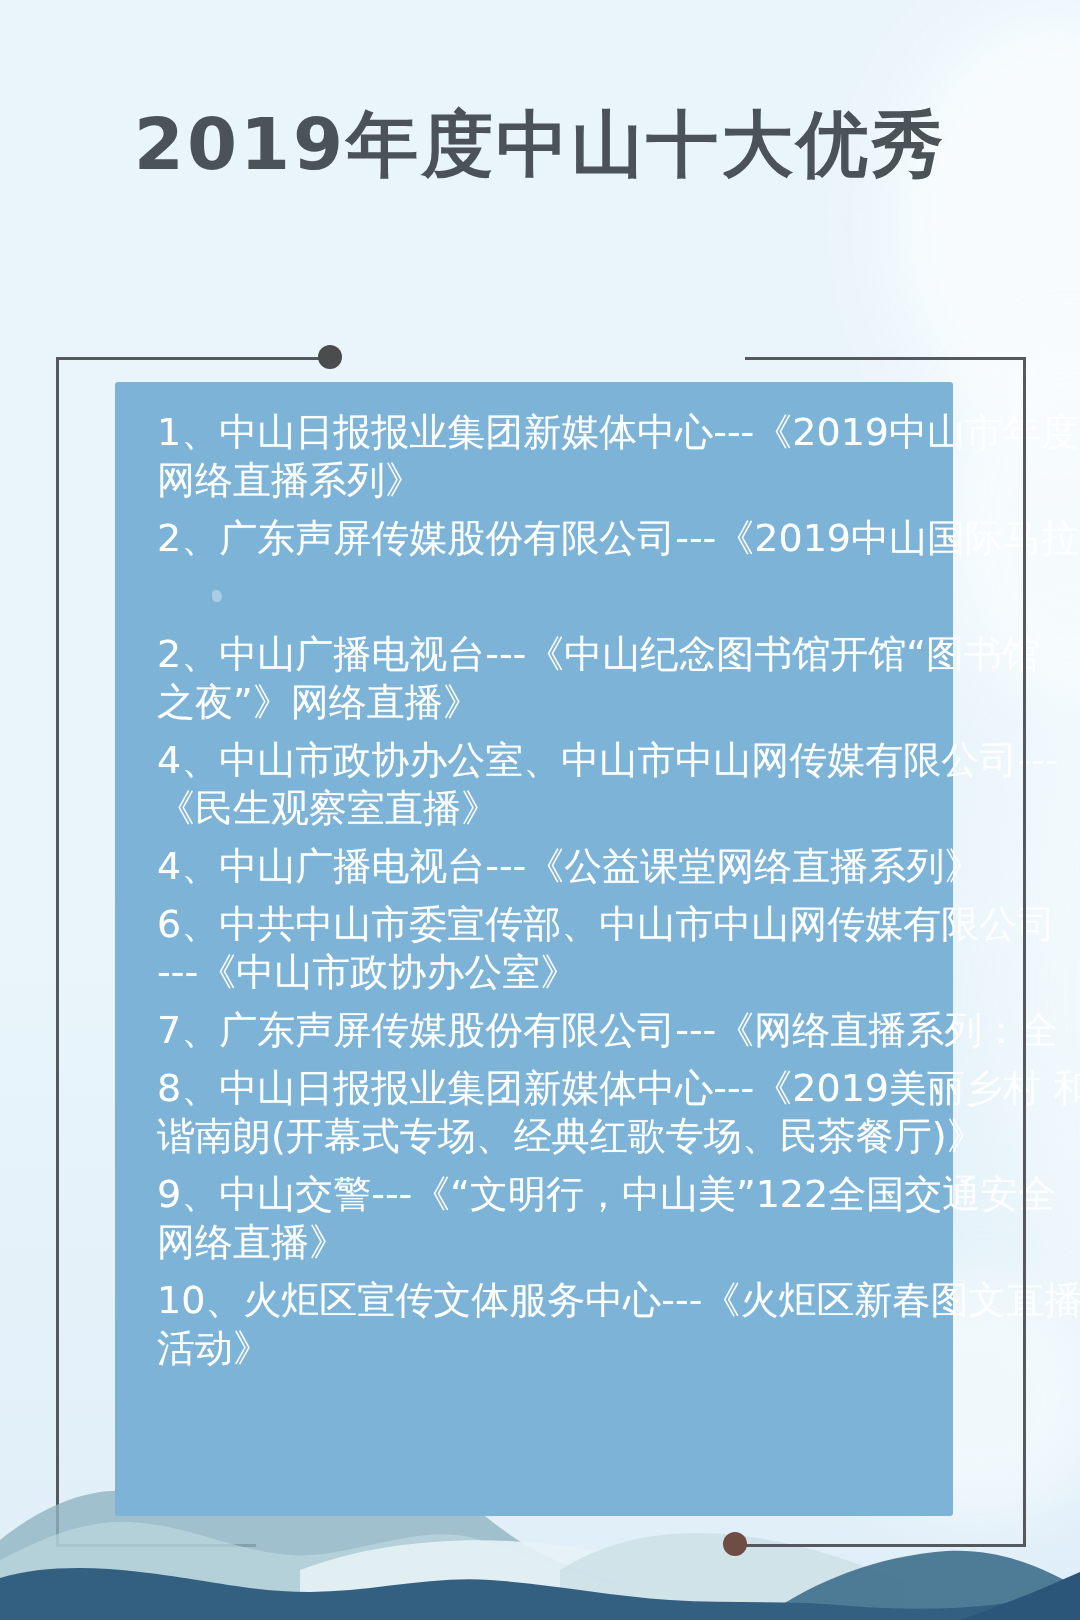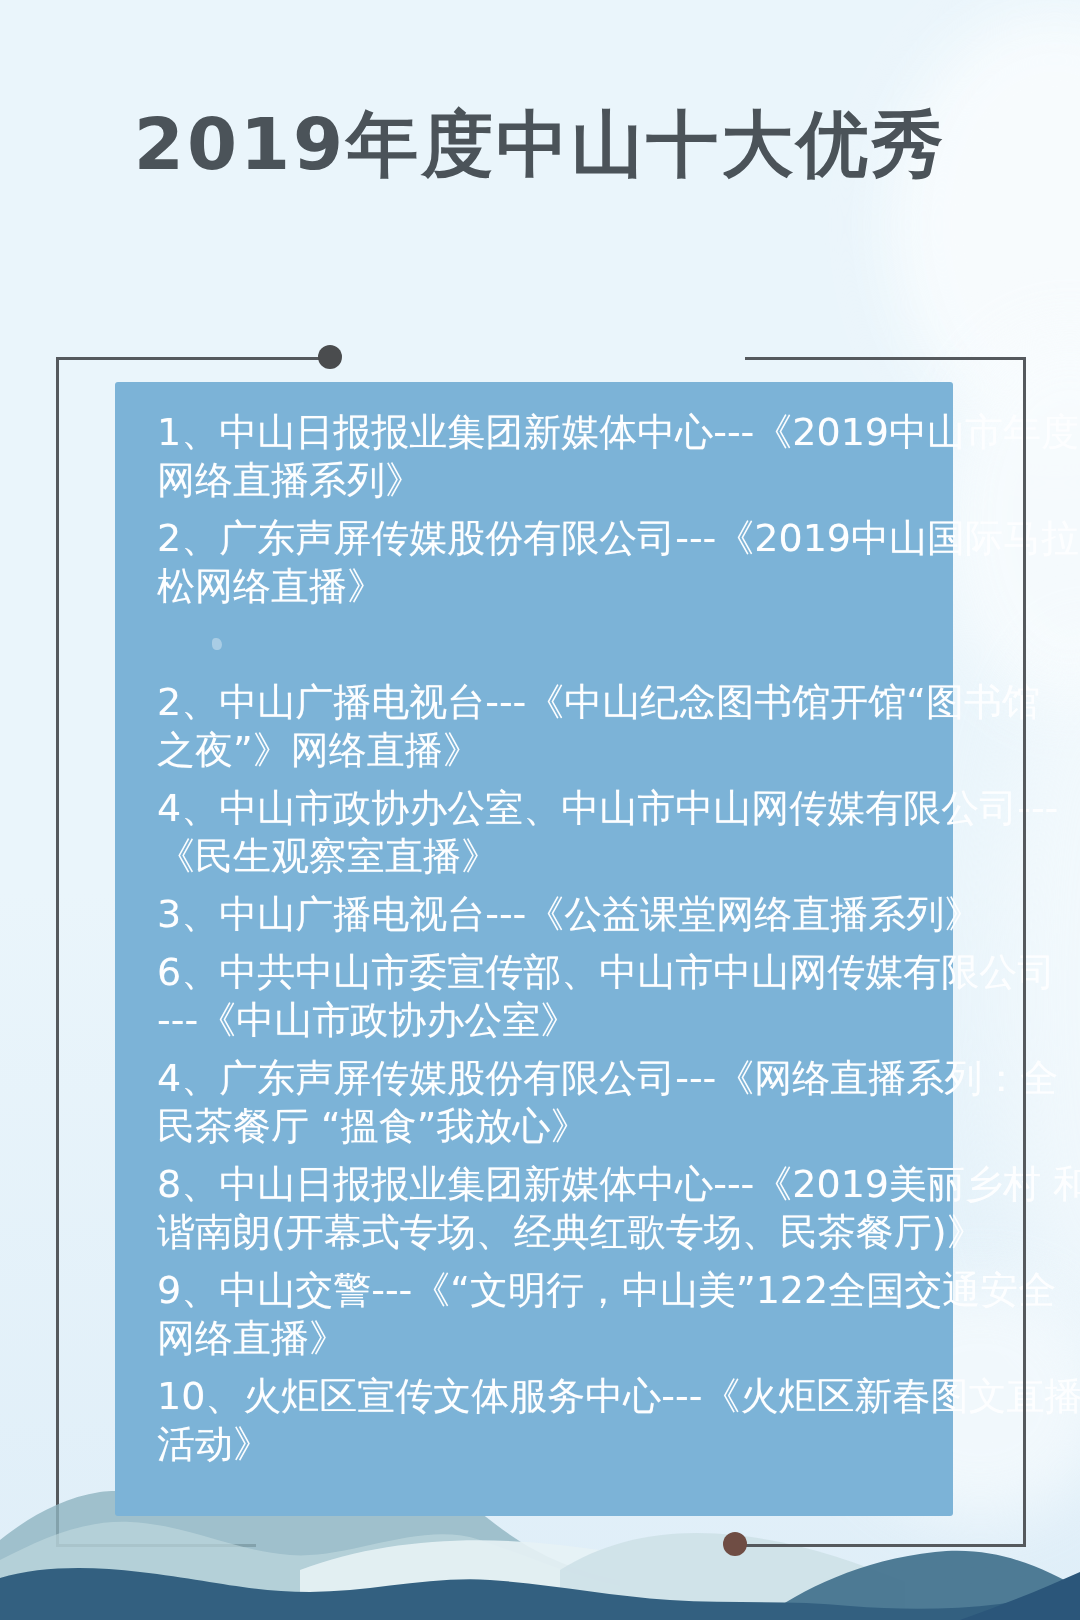--- a/index.html
+++ b/index.html
@@ -95,43 +95,41 @@
   </svg>
 
   <div class="panel">
     <div id="case-list">
         <div class="case-item">
           <div class="case-line">1、中山日报报业集团新媒体中心---《2019中山市年度</div>
           <div class="case-line">网络直播系列》</div>
         </div>
         <div class="case-item">
           <div class="case-line">2、广东声屏传媒股份有限公司---《2019中山国际马拉</div>
-          <div class="case-line">松网络直播》</div>
         </div>
         <div class="case-gap">
           <div class="stray-mark"></div>
         </div>
         <div class="case-item">
           <div class="case-line">2、中山广播电视台---《中山纪念图书馆开馆“图书馆</div>
           <div class="case-line">之夜”》网络直播》</div>
         </div>
         <div class="case-item">
           <div class="case-line">4、中山市政协办公室、中山市中山网传媒有限公司---</div>
           <div class="case-line">《民生观察室直播》</div>
         </div>
         <div class="case-item">
-          <div class="case-line">3、中山广播电视台---《公益课堂网络直播系列》</div>
+          <div class="case-line">4、中山广播电视台---《公益课堂网络直播系列》</div>
         </div>
         <div class="case-item">
           <div class="case-line">6、中共中山市委宣传部、中山市中山网传媒有限公司</div>
           <div class="case-line">---《中山市政协办公室》</div>
         </div>
         <div class="case-item">
-          <div class="case-line">4、广东声屏传媒股份有限公司---《网络直播系列：全</div>
-          <div class="case-line">民茶餐厅 “搵食”我放心》</div>
+          <div class="case-line">7、广东声屏传媒股份有限公司---《网络直播系列：全</div>
         </div>
         <div class="case-item">
           <div class="case-line">8、中山日报报业集团新媒体中心---《2019美丽乡村 和</div>
           <div class="case-line">谐南朗(开幕式专场、经典红歌专场、民茶餐厅)》</div>
         </div>
         <div class="case-item">
           <div class="case-line">9、中山交警---《“文明行，中山美”122全国交通安全</div>
           <div class="case-line">网络直播》</div>
         </div>
         <div class="case-item">

